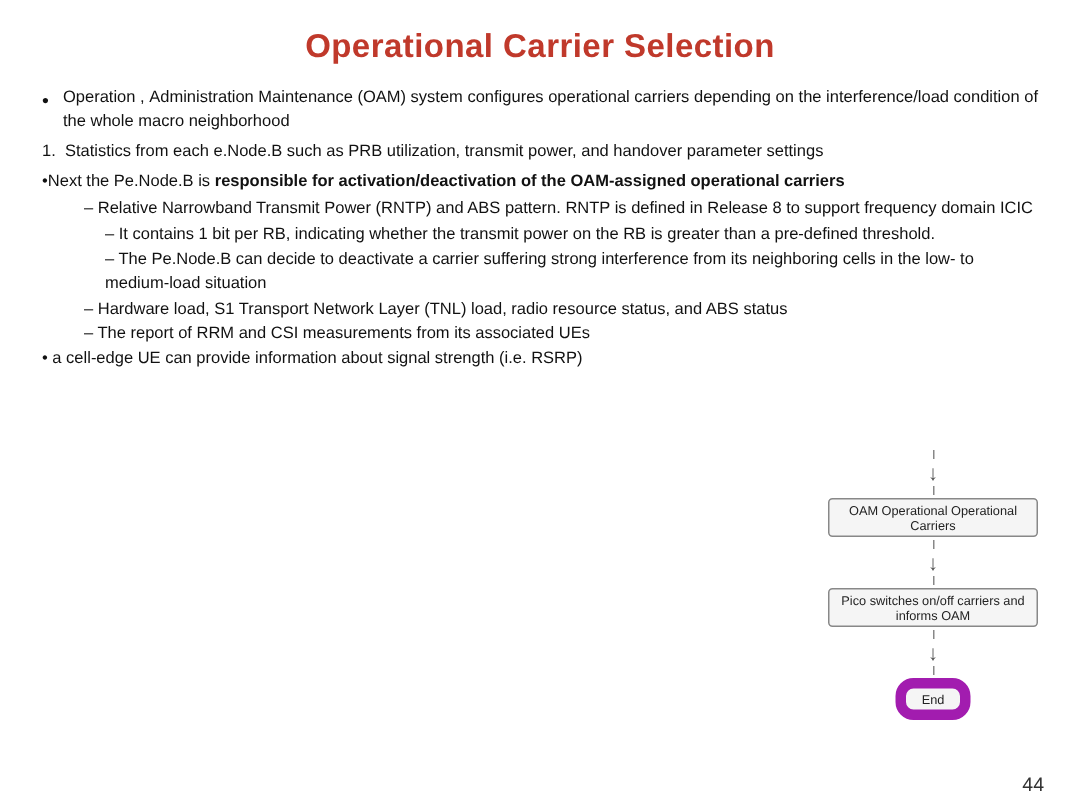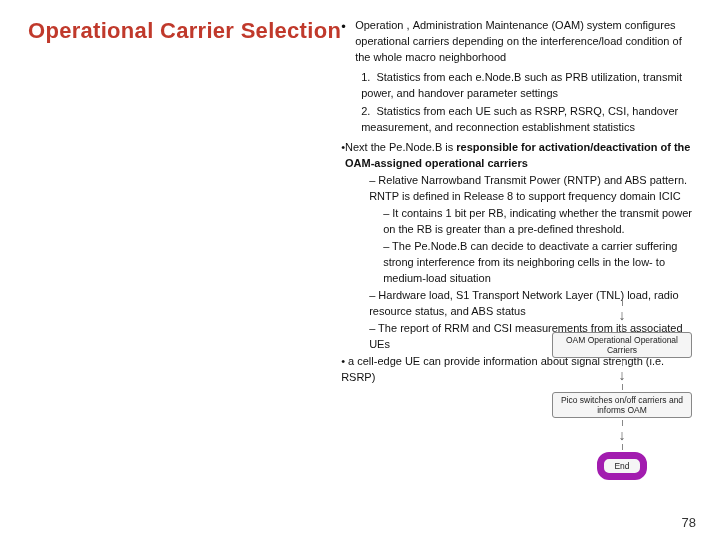--- a/index.html
+++ b/index.html
@@ -11,20 +11,21 @@
       font-size: 11px;
       color: #222;
       overflow: hidden;
       position: relative;
     }
     .slide-container {
       width: 720px;
       height: 540px;
       padding: 18px 28px 18px 28px;
       display: flex;
+      flex-direction: column;
     }
     .title {
       text-align: center;
       font-size: 22px;
       font-weight: bold;
       color: #c0392b;
       margin-bottom: 14px;
       letter-spacing: 0.3px;
     }
     .content {
@@ -40,21 +41,20 @@
     }
     .bullet-main .bullet-dot {
       min-width: 14px;
       font-size: 13px;
       margin-top: 0px;
     }
     .bullet-main .bullet-text {
       flex: 1;
     }
     .sub-numbered {
-      margin-left: 20px;
       margin-bottom: 2px;
     }
     .sub-dash {
       display: flex;
       margin-left: 14px;
       margin-bottom: 1px;
     }
     .sub-dash .dash {
       min-width: 14px;
     }
@@ -131,23 +131,20 @@
     <div class="bullet-main">
       <span class="bullet-dot">•</span>
       <span class="bullet-text">
         Operation ,&nbsp;<span>Administration</span> Maintenance (OAM) system configures operational carriers depending on the interference/load condition of the whole macro neighborhood
       </span>
     </div>
 
     <div class="sub-numbered">
       <span>1.&nbsp; Statistics from each e.Node.B such as PRB utilization, transmit power, and handover parameter settings</span>
     </div>
-    <div class="sub-numbered">
-      <span>2.&nbsp; Statistics from each UE such as RSRP, RSRQ, CSI, handover measurement, and reconnection establishment statistics</span>
-    </div>
 
     <div class="next-bullet">
       <span class="bullet-dot">•</span>
       <span class="bullet-text">
         Next the Pe.Node.B is <span class="bold-text">responsible for activation/deactivation of the OAM-assigned operational carriers</span>
       </span>
     </div>
 
 
     <div class="sub-dash">
@@ -189,13 +186,13 @@
   <div class="diagram-line"></div>
   <div class="diagram-arrow">↓</div>
   <div class="diagram-line"></div>
   <div class="diagram-box">Pico switches on/off carriers and informs OAM</div>
   <div class="diagram-line"></div>
   <div class="diagram-arrow">↓</div>
   <div class="diagram-line"></div>
   <div class="diagram-oval">End</div>
 </div>
 
-<div class="page-number">78</div>
+<div class="page-number">44</div>
 
 </body></html>

